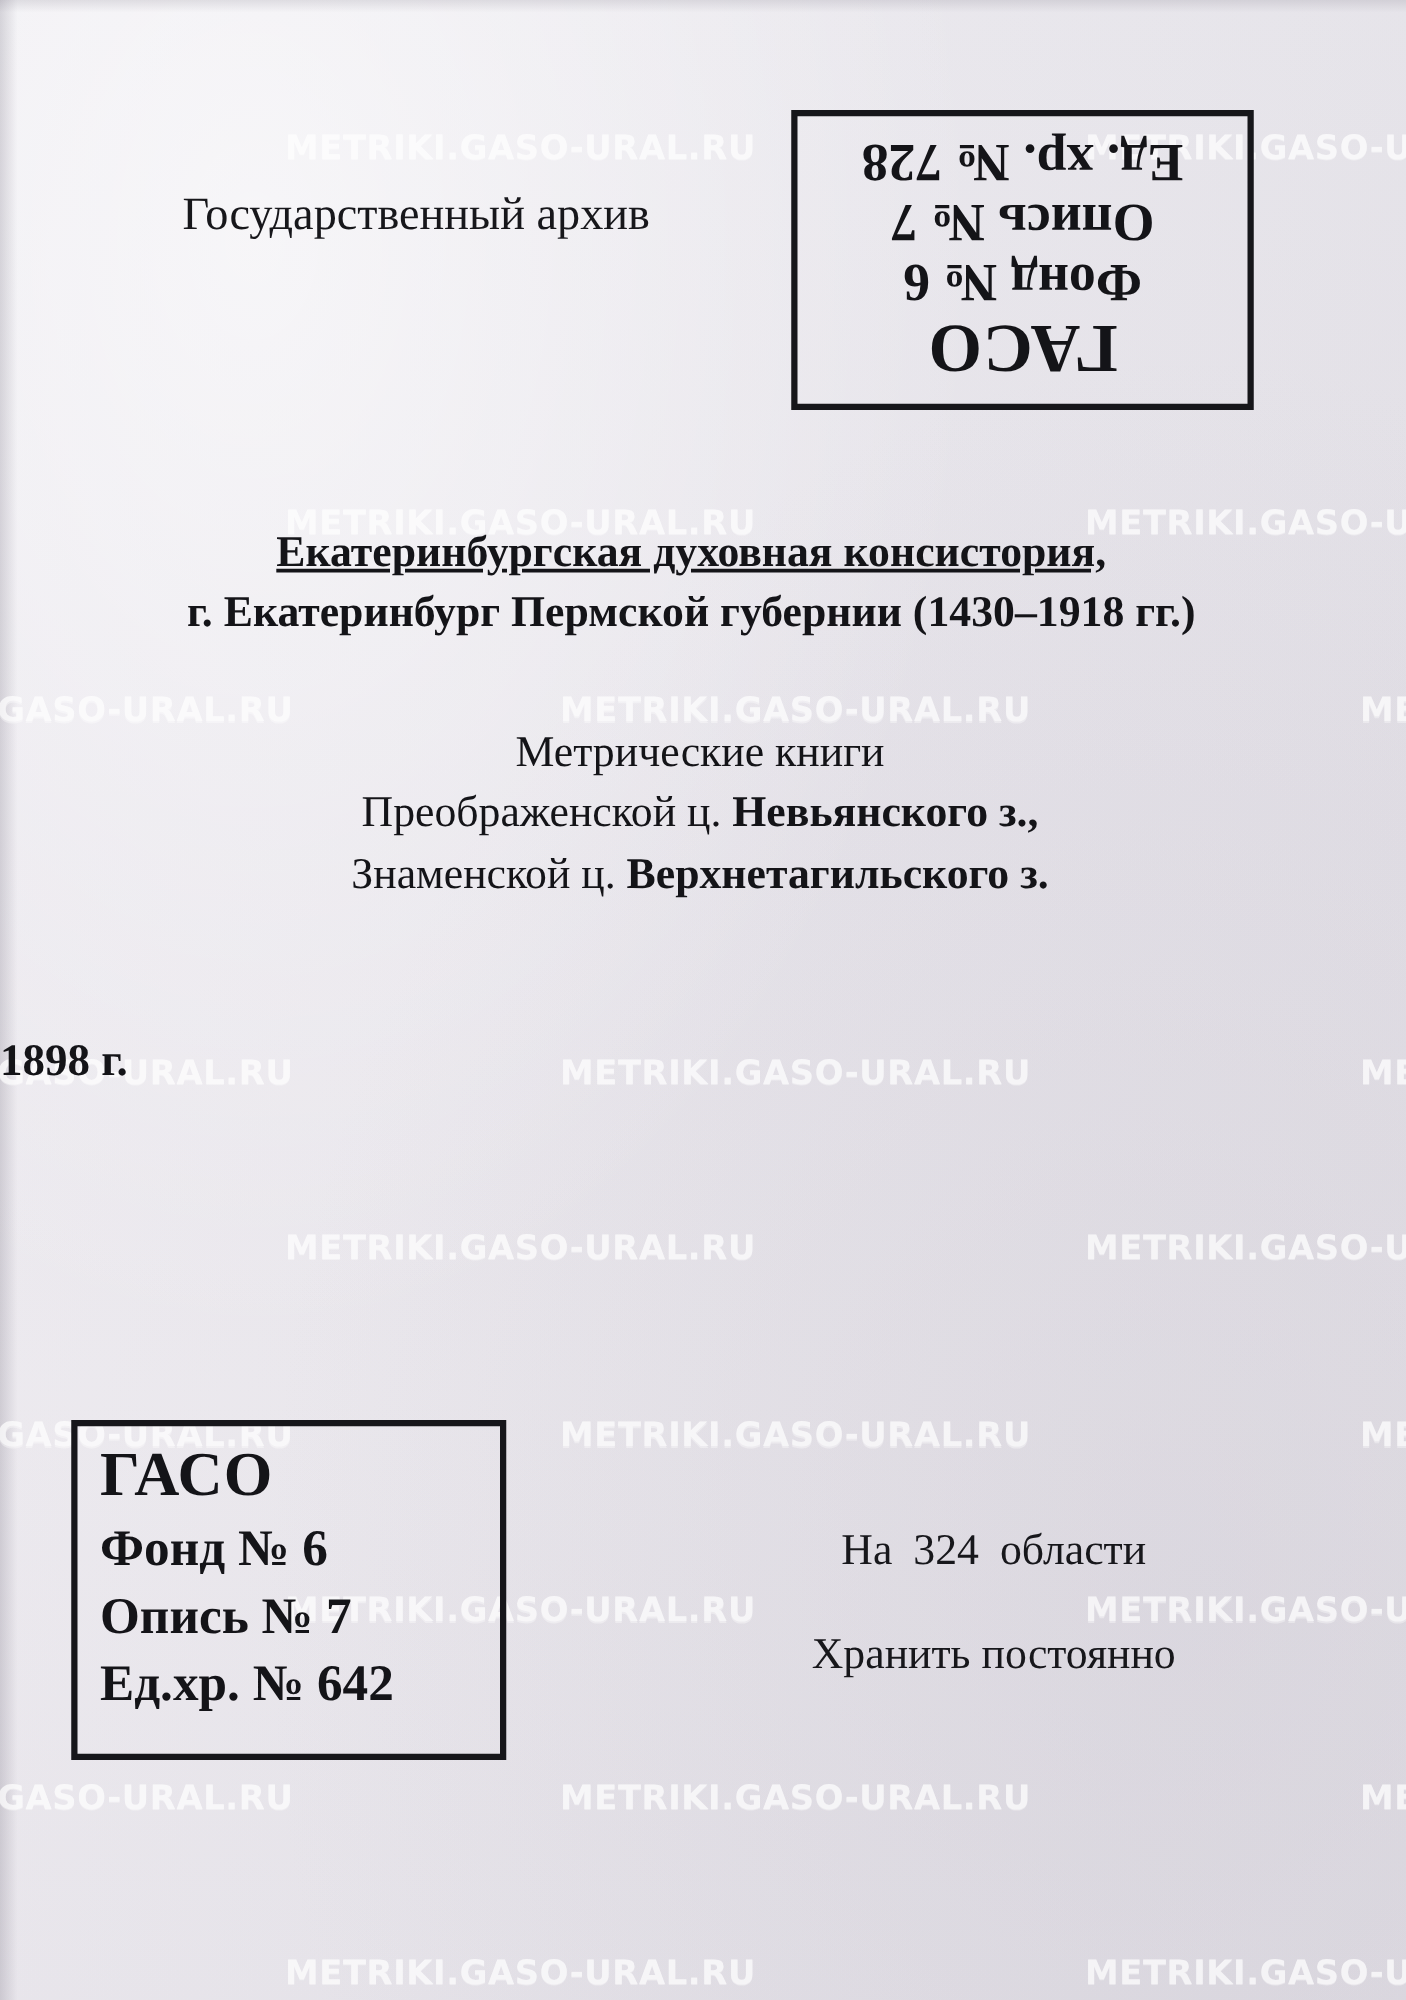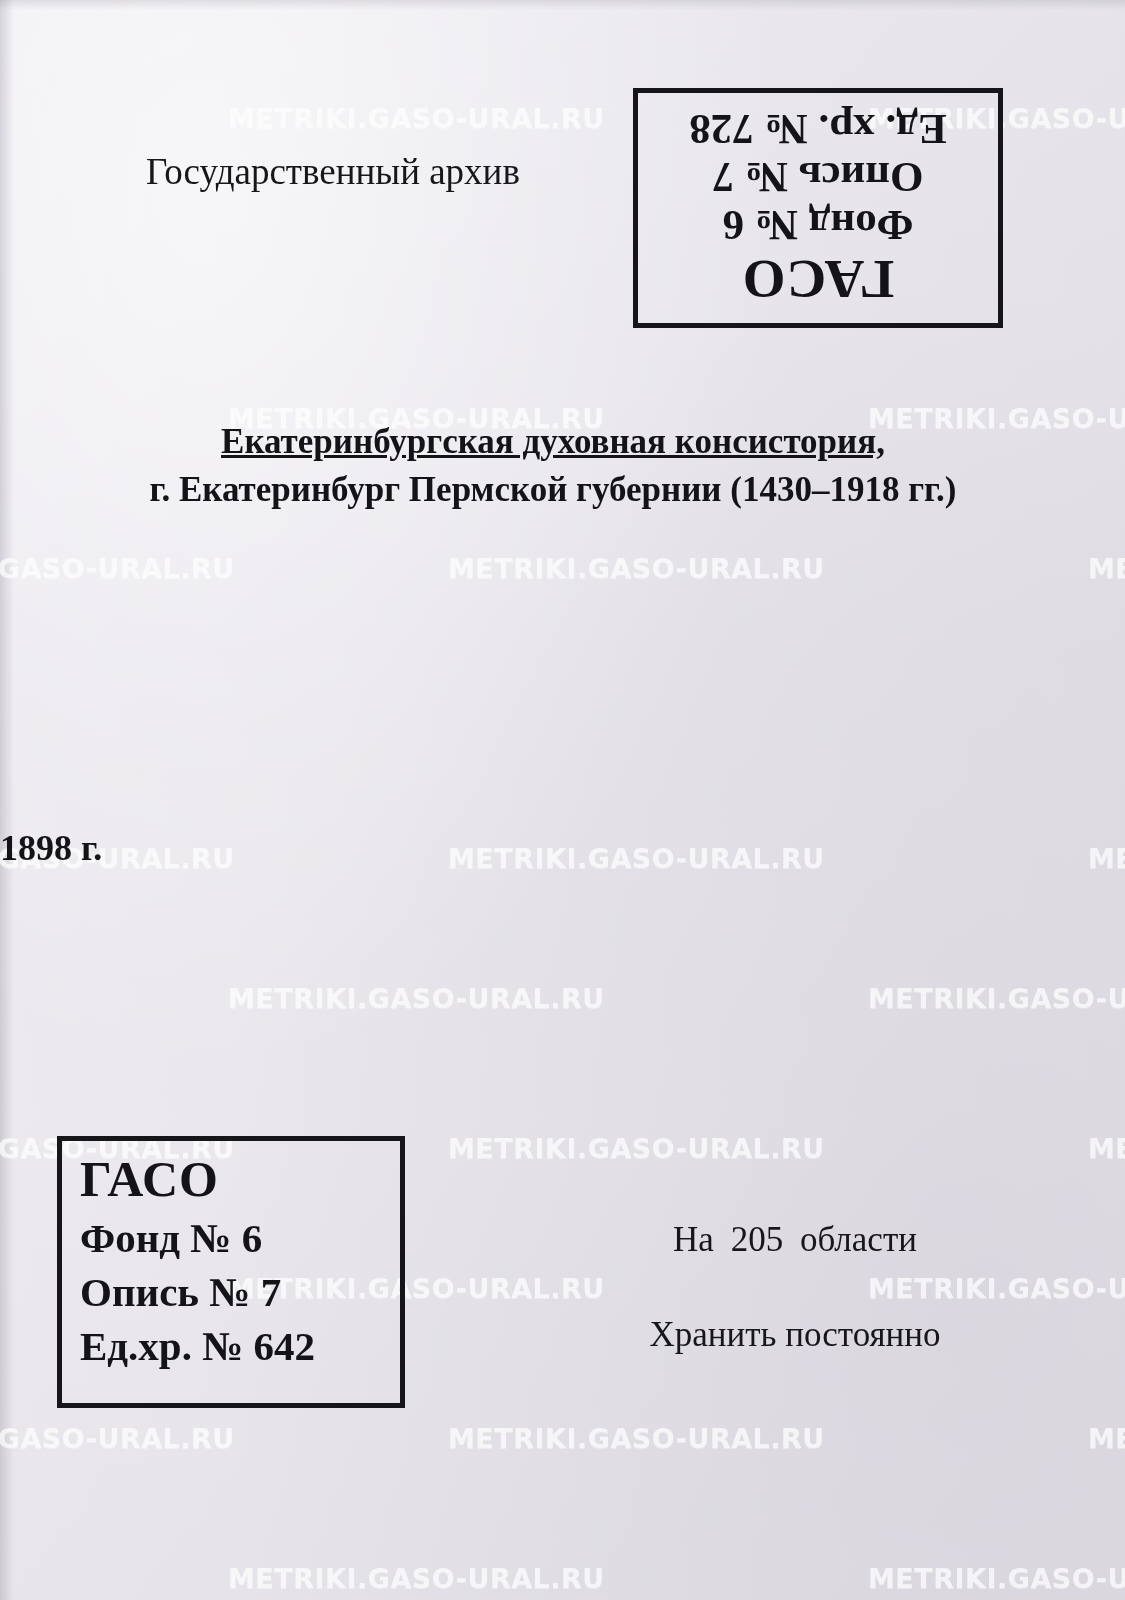--- a/index.html
+++ b/index.html
@@ -170,21 +170,21 @@
   .notes {
     position: absolute;
     left: 560px;
     top: 1222px;
     width: 470px;
     text-align: center;
     color: #17171b;
     font-size: 35px;
     line-height: 1.0;
   }
-  .notes .n2 { margin-top: 60px; }
+  .notes .n2 { margin-top: 48px; }
   .notes .sheets-num { margin: 0 8px; }
 </style>
 </head>
 <body>
 
 <div class="page">
 
   <div class="paper-grain"></div>
   <div class="edge-left"></div>
   <div class="edge-top"></div>
@@ -223,32 +223,43 @@
     <div class="line l2">Фонд № 6</div>
     <div class="line l3">Опись № 7</div>
     <div class="line l4">Ед. хр. № 728</div>
   </div>
 
   <div class="fond-title">
     <div class="l1">Екатеринбургская духовная консистория,</div>
     <div class="l2">г. Екатеринбург Пермской губернии (1430–1918 гг.)</div>
   </div>
 
+  <div class="books-block">
+    <div>Метрические книги</div>
+    <div>
+      <span>Преображенской ц.</span>
+      <span class="b">Невьянского з.,</span>
+    </div>
+    <div>
+      <span>Знаменской ц.</span>
+      <span class="b">Верхнетагильского з.</span>
+    </div>
+  </div>
 
   <div class="year">1898 г.</div>
 
   <div class="stamp-bottom">
     <div class="s-title">ГАСО</div>
     <div class="s-row">Фонд № 6</div>
     <div class="s-row">Опись № 7</div>
     <div class="s-row">Ед.хр. № 642</div>
   </div>
 
   <div class="notes">
     <div class="n1">
       <span>На</span>
-      <span class="sheets-num">205</span>
+      <span class="sheets-num">324</span>
       <span>области</span>
     </div>
     <div class="n2">Хранить постоянно</div>
   </div>
 
 </div>
 
 </body></html>

